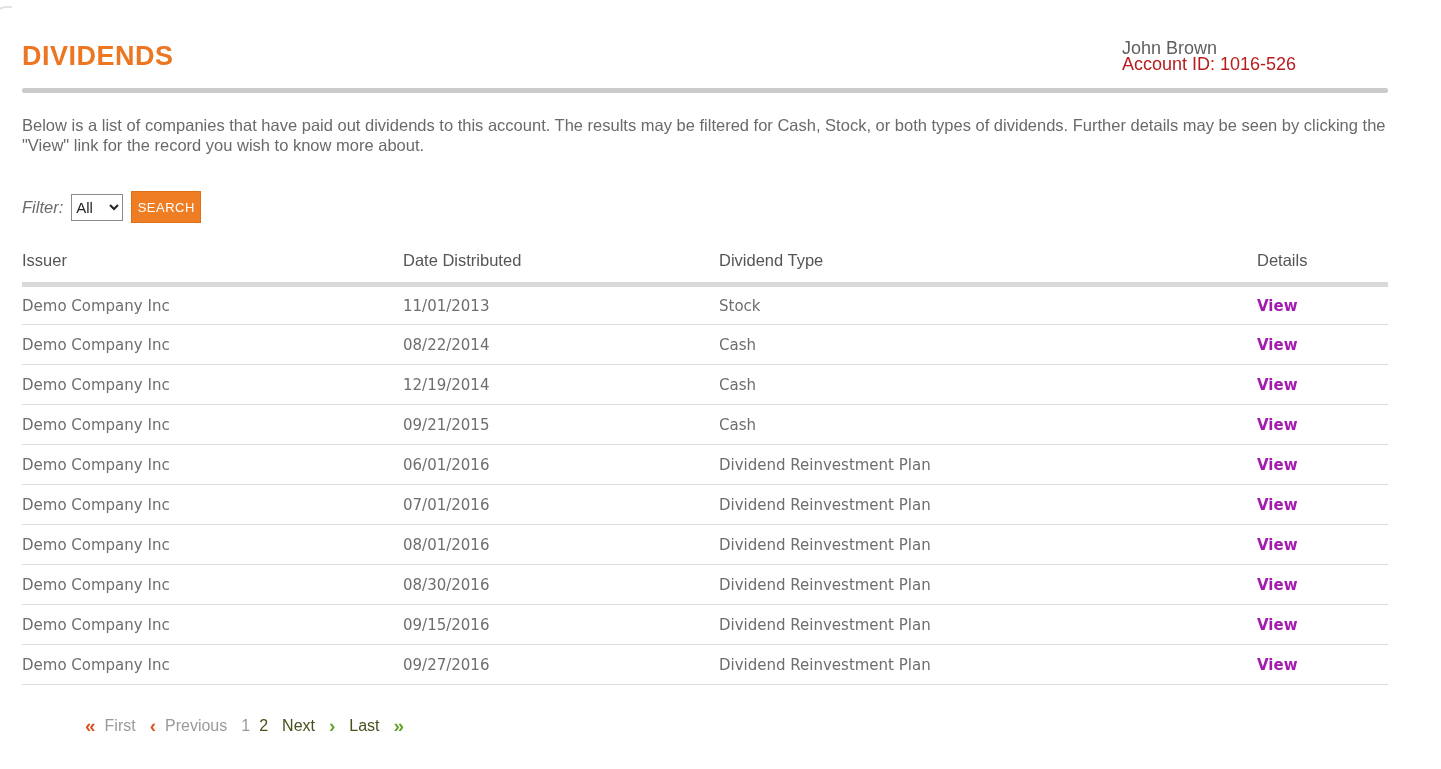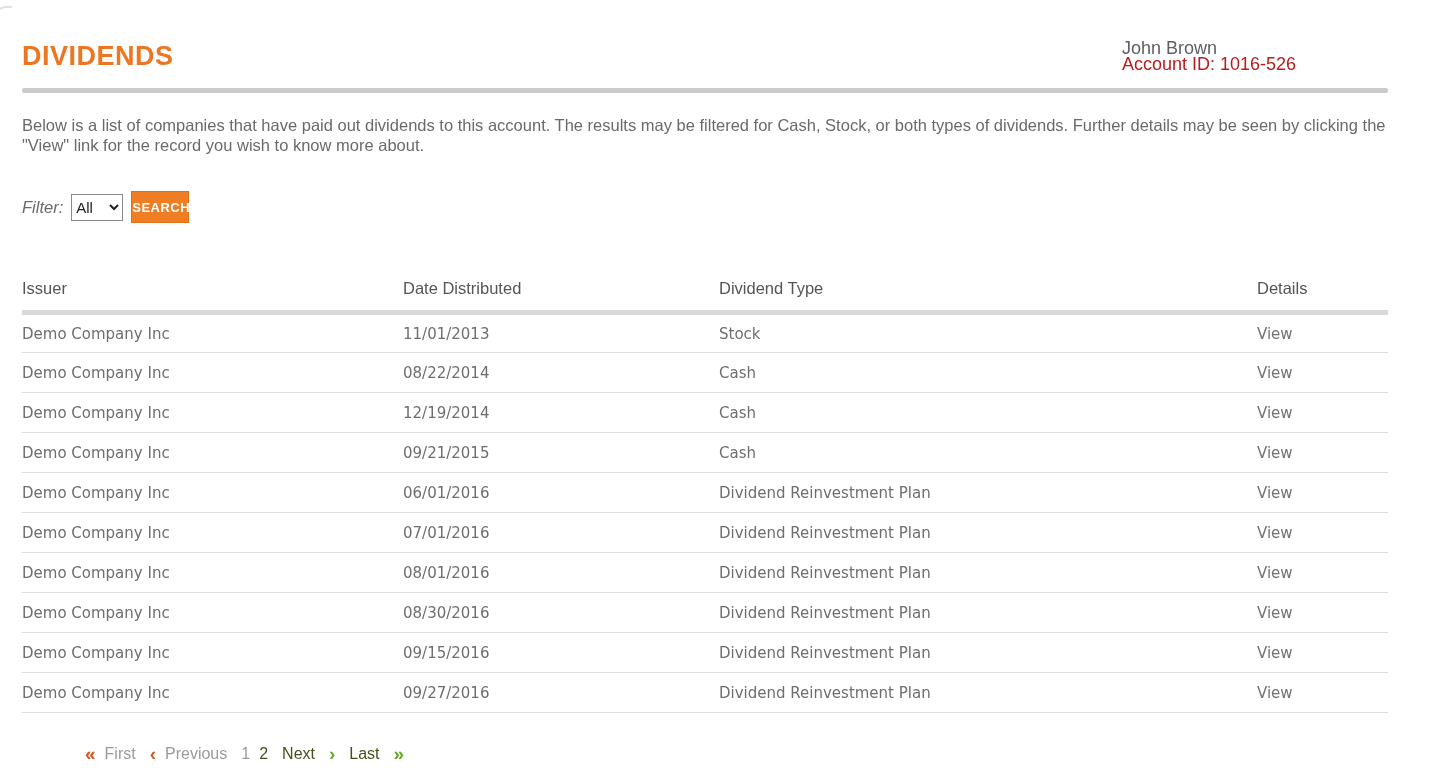--- a/index.html
+++ b/index.html
@@ -73,34 +73,34 @@
     margin-left: 8px;
     width: 52px; height: 27px;
     font-size: 15px;
     font-family: "Liberation Sans", sans-serif;
     color: #222;
     border: 1px solid #8a8a8a;
     background: #ffffff;
   }
   .search-button {
     margin-left: 8px;
-    width: 58px; height: 32px;
+    width: 70px; height: 32px;
     background: #ef7d23;
     border: 1px solid #e06f15;
     color: #ffffff;
     font-family: "Liberation Sans", sans-serif;
     font-size: 13px;
-    font-weight: 700;
+    font-weight: 400;
     letter-spacing: 0.5px;
     cursor: pointer;
   }
 
   
   table.dividends {
-    margin-top: 56px;
+    margin-top: 28px;
     width: 100%;
     border-collapse: collapse;
     table-layout: fixed;
   }
   table.dividends col.c-issuer  { width: 381px; }
   table.dividends col.c-date    { width: 316px; }
   table.dividends col.c-type    { width: 538px; }
   table.dividends col.c-details { width: auto;  }
   table.dividends th {
     text-align: left;
@@ -113,23 +113,24 @@
   table.dividends td {
     font-family: "DejaVu Sans", sans-serif;
     font-size: 15px;
     color: #6e6e6e;
     height: 40px;
     padding: 0;
     border-bottom: 1px solid #dddddd;
     vertical-align: middle;
   }
   td.details-cell a {
-    color: #737373;
+    color: #a21caf;
     text-decoration: none;
     cursor: pointer;
+    font-weight: bold;
   }
 
   
   .pagination {
     margin-top: 32px;
     margin-left: 63px;
     display: flex;
     align-items: center;
     font-size: 16px;
   }

